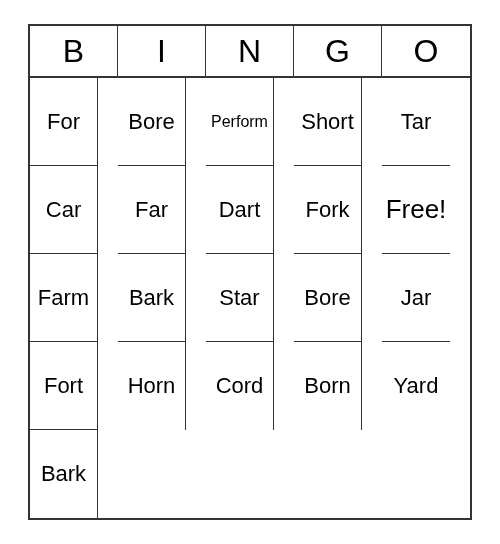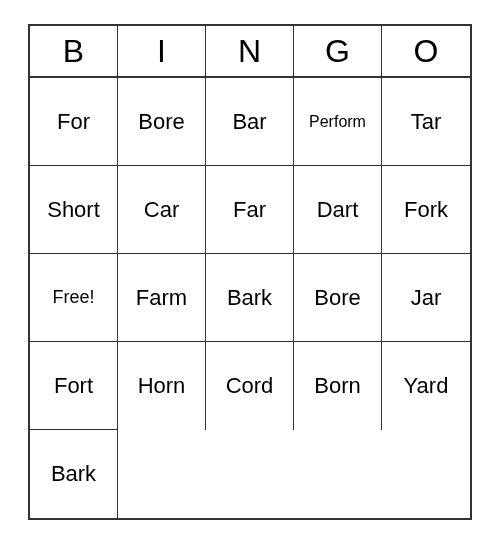--- a/index.html
+++ b/index.html
@@ -44,41 +44,41 @@
       border-right: none;
     }
 
     .bingo-grid {
       display: grid;
       grid-template-columns: repeat(5, 88px);
       grid-template-rows: repeat(5, 88px);
     }
 
     .bingo-cell {
-      width: 88px;
+      width: 68px;
       height: 88px;
       display: flex;
       justify-content: center;
       align-items: center;
       font-size: 22px;
       border-right: 1px solid #333;
       border-bottom: 1px solid #333;
       text-align: center;
     }
 
     .bingo-cell:nth-child(5n) {
       border-right: none;
     }
 
     .bingo-cell:nth-last-child(-n+5) {
       border-bottom: none;
     }
 
     .bingo-cell.free {
-      font-size: 18px;
+      font-size: 26px;
       font-weight: normal;
     }
 
     .bingo-cell.small-text {
       font-size: 16px;
     }
   </style>
 </head>
 <body>
 
@@ -86,31 +86,31 @@
   <div class="bingo-header">
   <div class="bingo-header-cell">B</div>
       <div class="bingo-header-cell">I</div>
       <div class="bingo-header-cell">N</div>
       <div class="bingo-header-cell">G</div>
       <div class="bingo-header-cell">O</div>
     </div>
   <div class="bingo-grid">
   <div class="bingo-cell">For</div>
       <div class="bingo-cell">Bore</div>
-      <div class="bingo-cell">Bar</div>
       <div class="bingo-cell small-text">Perform</div>
+      <div class="bingo-cell">Short</div>
       <div class="bingo-cell">Tar</div>
-      <div class="bingo-cell">Short</div>
       <div class="bingo-cell">Car</div>
       <div class="bingo-cell">Far</div>
       <div class="bingo-cell">Dart</div>
       <div class="bingo-cell">Fork</div>
       <div class="bingo-cell free">Free!</div>
       <div class="bingo-cell">Farm</div>
       <div class="bingo-cell">Bark</div>
+      <div class="bingo-cell">Star</div>
       <div class="bingo-cell">Bore</div>
       <div class="bingo-cell">Jar</div>
       <div class="bingo-cell">Fort</div>
       <div class="bingo-cell">Horn</div>
       <div class="bingo-cell">Cord</div>
       <div class="bingo-cell">Born</div>
       <div class="bingo-cell">Yard</div>
       <div class="bingo-cell">Bark</div>
     </div>
 </div>

